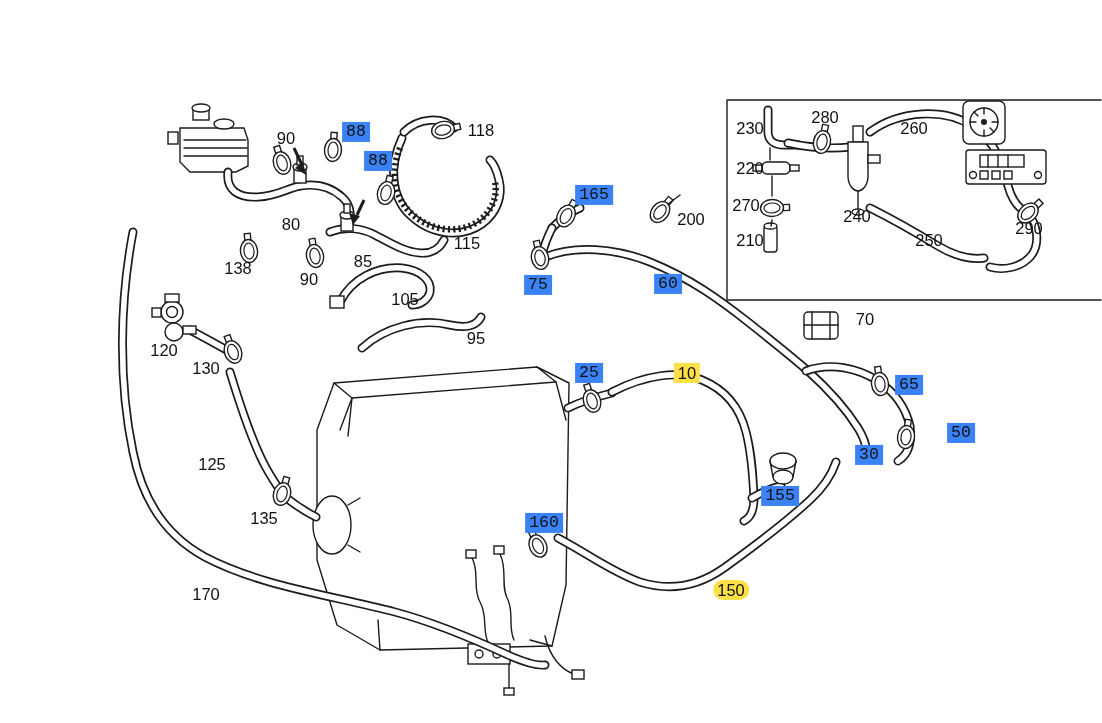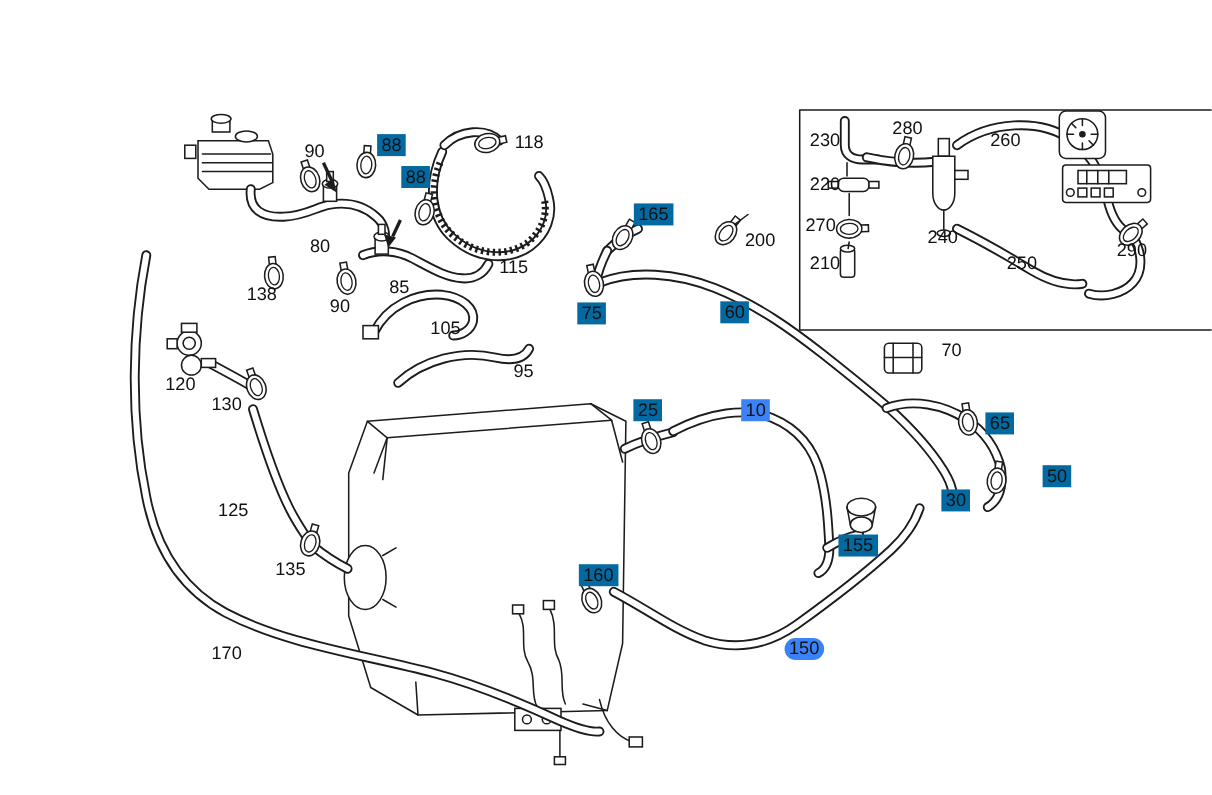--- a/index.html
+++ b/index.html
@@ -14,22 +14,22 @@
   .thin{fill:none;stroke:#1c1c1c;stroke-width:1.4;stroke-linecap:round;stroke-linejoin:round;}
   .part{fill:#ffffff;stroke:#1c1c1c;stroke-width:1.4;}
   .corr{fill:none;stroke:#1c1c1c;stroke-width:6.4;stroke-dasharray:2.2 3.1;}
   .blk{fill:#1c1c1c;stroke:none;}
   
   .label{
     position:absolute;transform:translate(-50%,-50%);
     font-size:16.5px;line-height:1.1;color:#111;
     padding:1px 4px;white-space:nowrap;cursor:default;
   }
-  .label.cream{background:#0369a1;}
-  .label.yellow{background:#3b82f6;}
+  .label.cream{background:#3b82f6;font-family:Liberation Mono, monospace;}
+  .label.yellow{background:#fde047;}
   .label.plain{background:transparent;}
 </style>
 </head>
 <body>
 
 <div id="stage">
 
   <svg id="art" width="1102" height="723" viewBox="0 0 1102 723">
     <defs>
       <g id="clamp">

